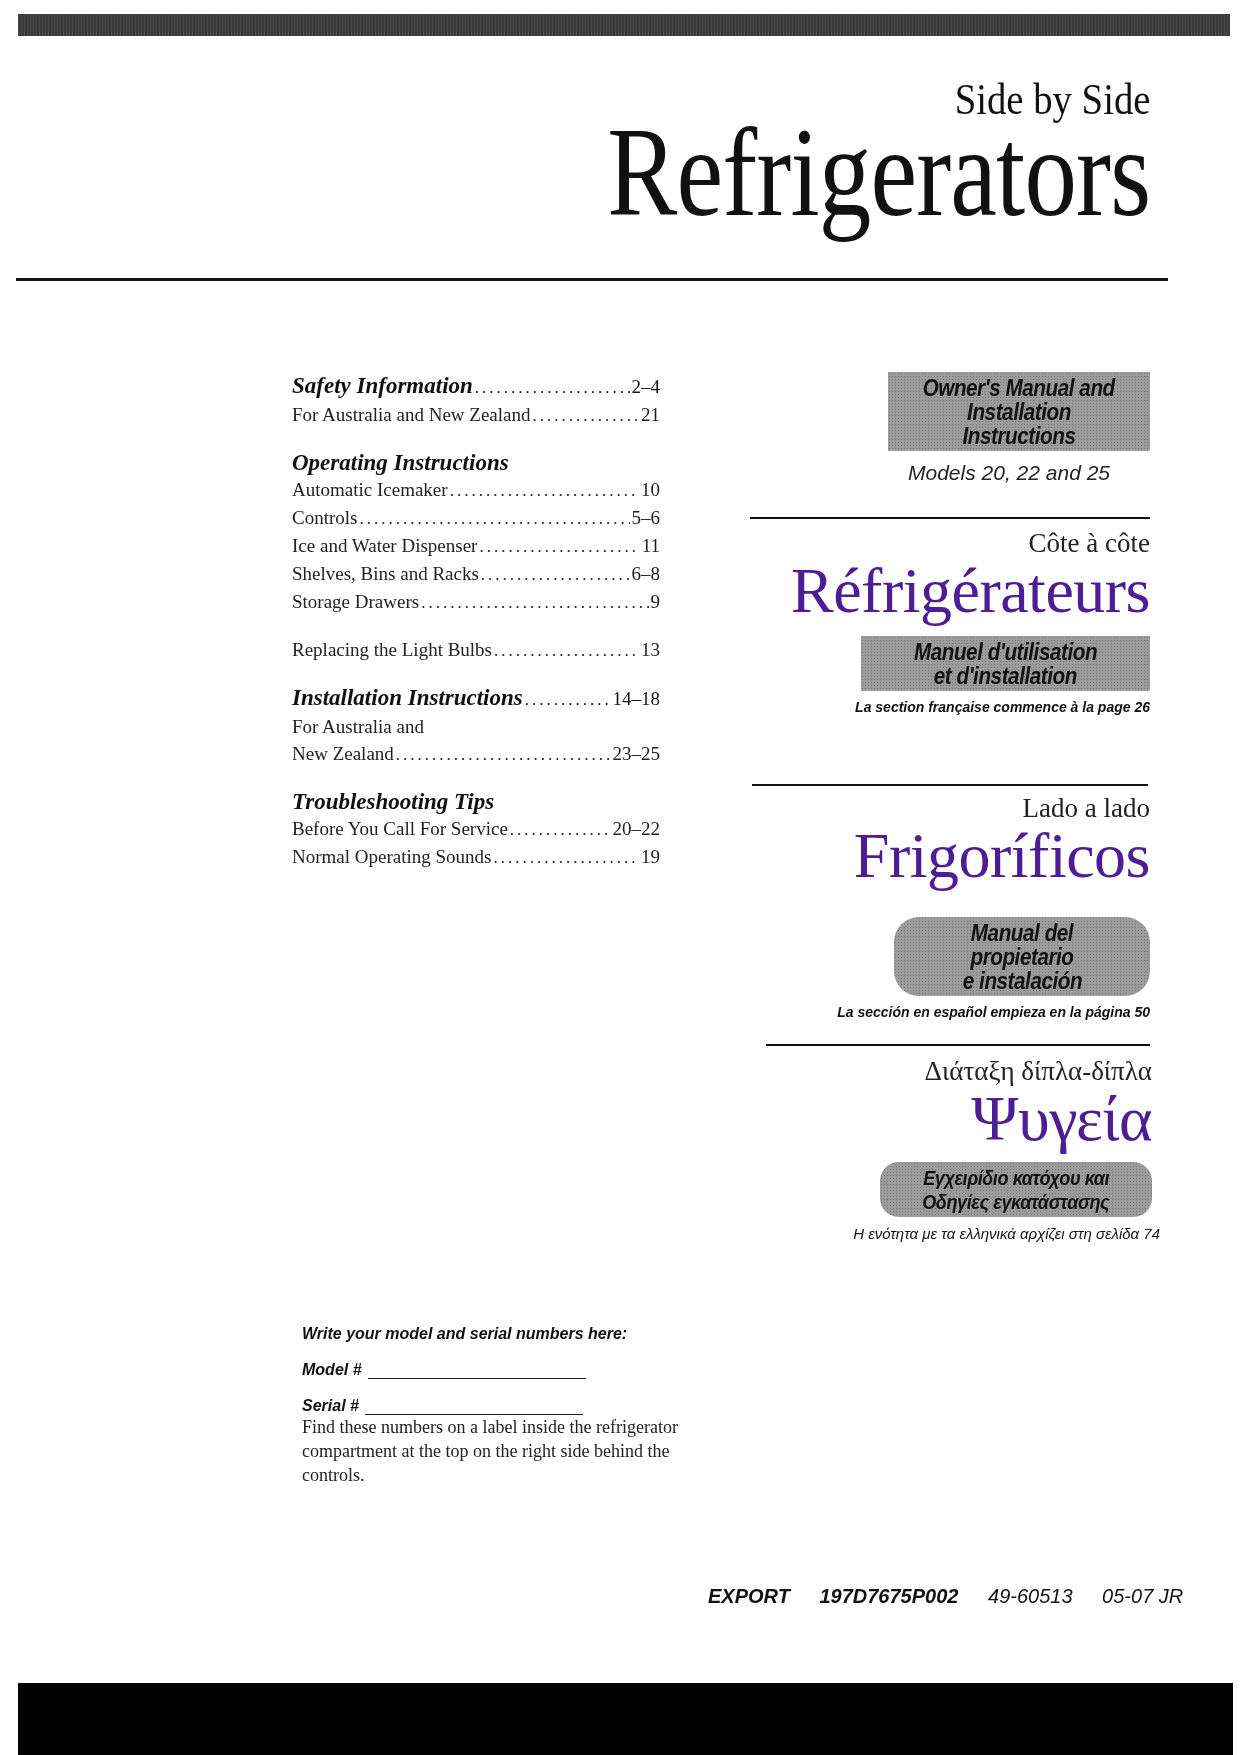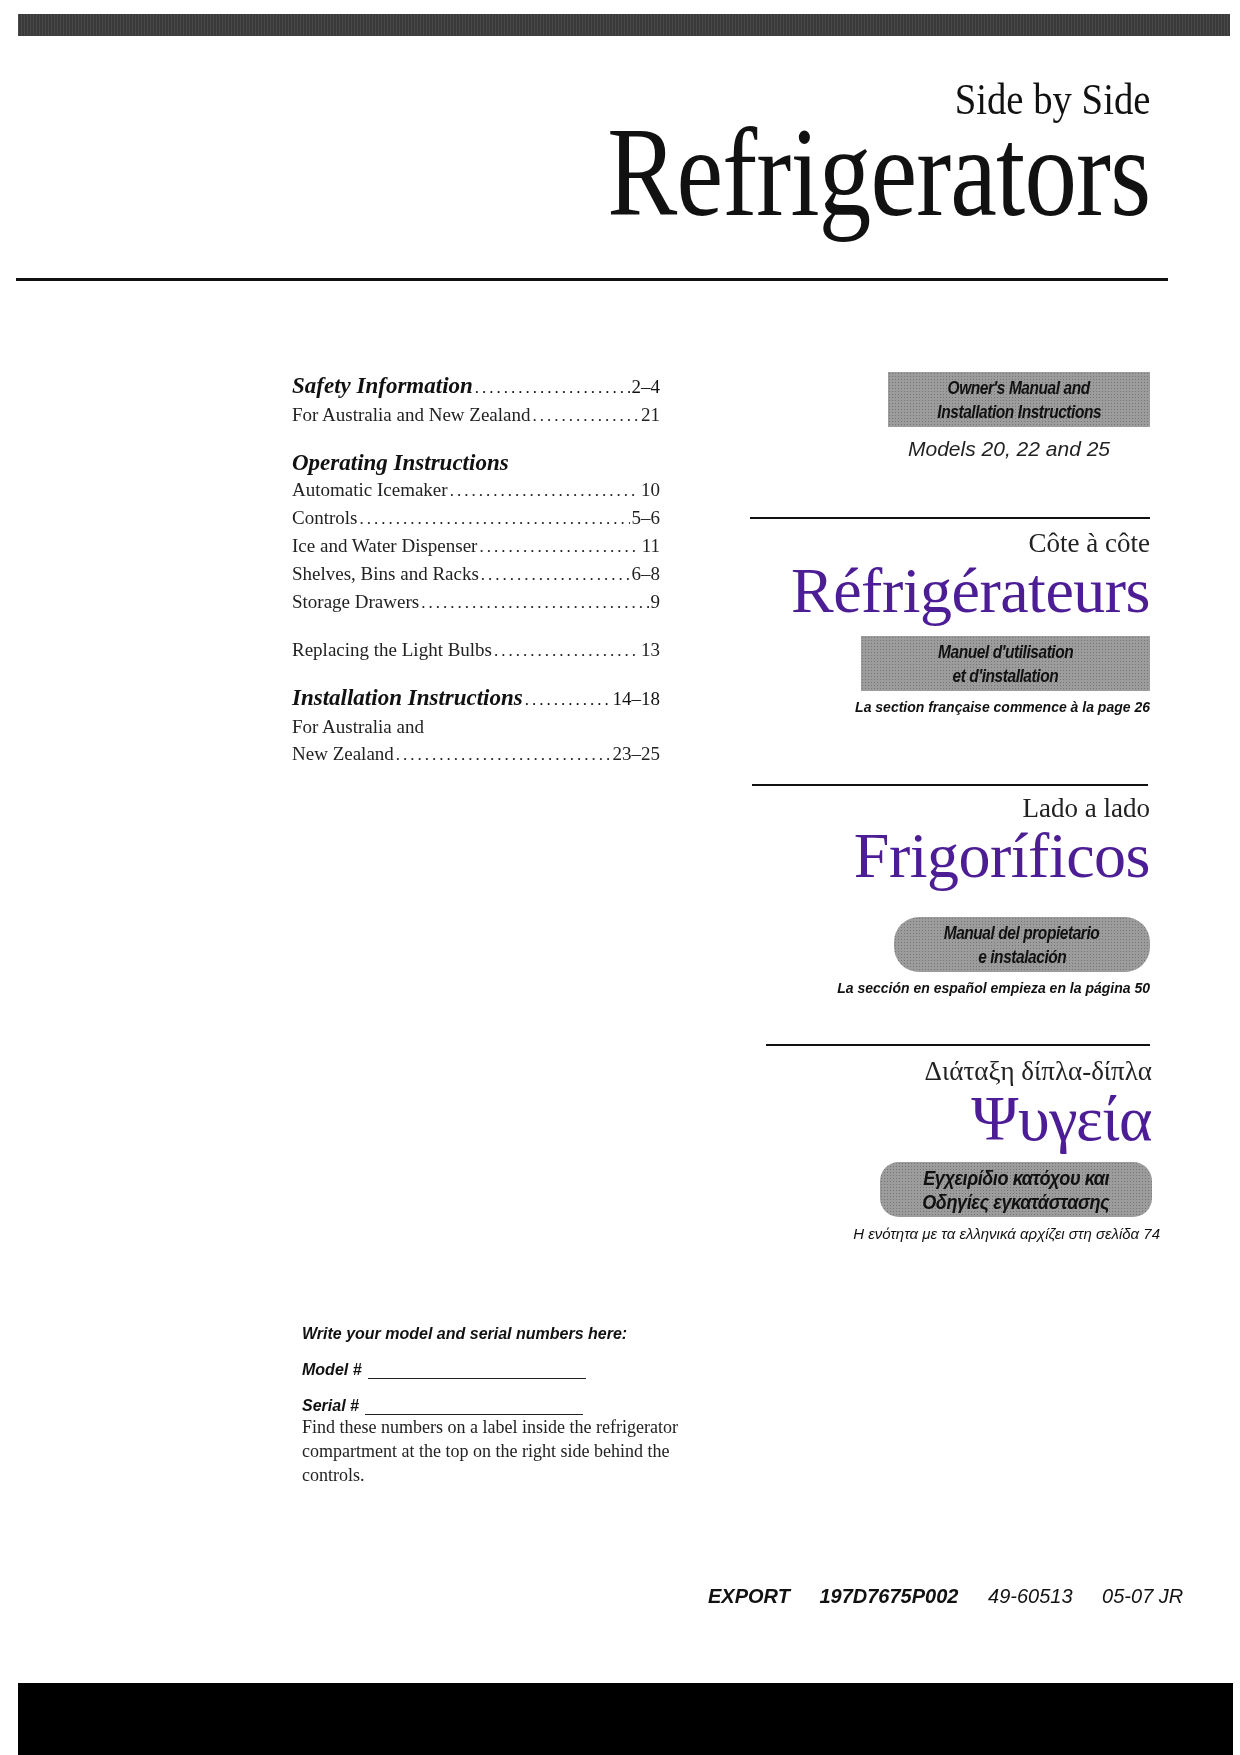--- a/index.html
+++ b/index.html
@@ -26,21 +26,21 @@
   .toc-row .dots::after { content: "............................................................................"; }
   .toc-row .page { white-space: nowrap; font-style: normal; font-weight: normal; font-size: 19px; }
   .toc-row.noleader .dots::after { content: ""; }
 
   
   .lang-block { position: absolute; right: 90px; text-align: right; }
   .screen-box { display: inline-block; background: #9c9c9c;
     background-image: radial-gradient(rgba(0,0,0,0.25) 1px, transparent 1px);
     background-size: 3px 3px; padding: 4px 10px 3px 10px; text-align: center;
     font-family: "Liberation Sans", sans-serif; font-style: italic; font-weight: bold; color: #111;
-    font-size: 18px; line-height: 24px; letter-spacing: -0.5px; }
+    font-size: 24px; line-height: 24px; letter-spacing: -0.5px; }
   .condensed { display: inline-block; transform: scaleX(0.86); transform-origin: center; }
   .models { font-family: "Liberation Sans", sans-serif; font-style: italic; font-size: 21px; color: #222; margin-top: 10px; padding-right: 40px; }
   .rule-right { position: absolute; height: 2px; background: #111; }
   .lang-sub { font-size: 27px; line-height: 1; color: #222; font-family: "Liberation Serif", serif; }
   .lang-title { font-size: 64px; line-height: 1.05; color: #4c1d95; font-family: "Liberation Serif", serif; letter-spacing: -0.5px; }
   .lang-note { font-family: "Liberation Sans", sans-serif; font-style: italic; font-weight: bold; font-size: 14px; color: #111; margin-top: 8px; }
   .lang-note.light { font-weight: normal; font-size: 15px; }
 
   
   .record { position: absolute; left: 302px; top: 1325px; width: 400px; }
@@ -127,20 +127,36 @@
       <span class="label">For Australia and</span>
       <span class="dots"></span>
     </div>
     <div class="toc-row">
       <span class="label">New Zealand</span>
       <span class="dots"></span>
       <span class="page">23–25</span>
     </div>
   </div>
 
+  <div class="toc-section">
+    <div class="toc-row head noleader">
+      <span class="label">Troubleshooting Tips</span>
+      <span class="dots"></span>
+    </div>
+    <div class="toc-row">
+      <span class="label">Before You Call For Service</span>
+      <span class="dots"></span>
+      <span class="page">20–22</span>
+    </div>
+    <div class="toc-row">
+      <span class="label">Normal Operating Sounds</span>
+      <span class="dots"></span>
+      <span class="page">19</span>
+    </div>
+  </div>
 </div>
 
 <div class="lang-block" style="top:372px;">
   <div class="screen-box" style="width:262px;">
     <div class="condensed">Owner's Manual and</div><br>
     <div class="condensed">Installation Instructions</div>
   </div>
   <div class="models">Models 20, 22 and 25</div>
 </div>
 

